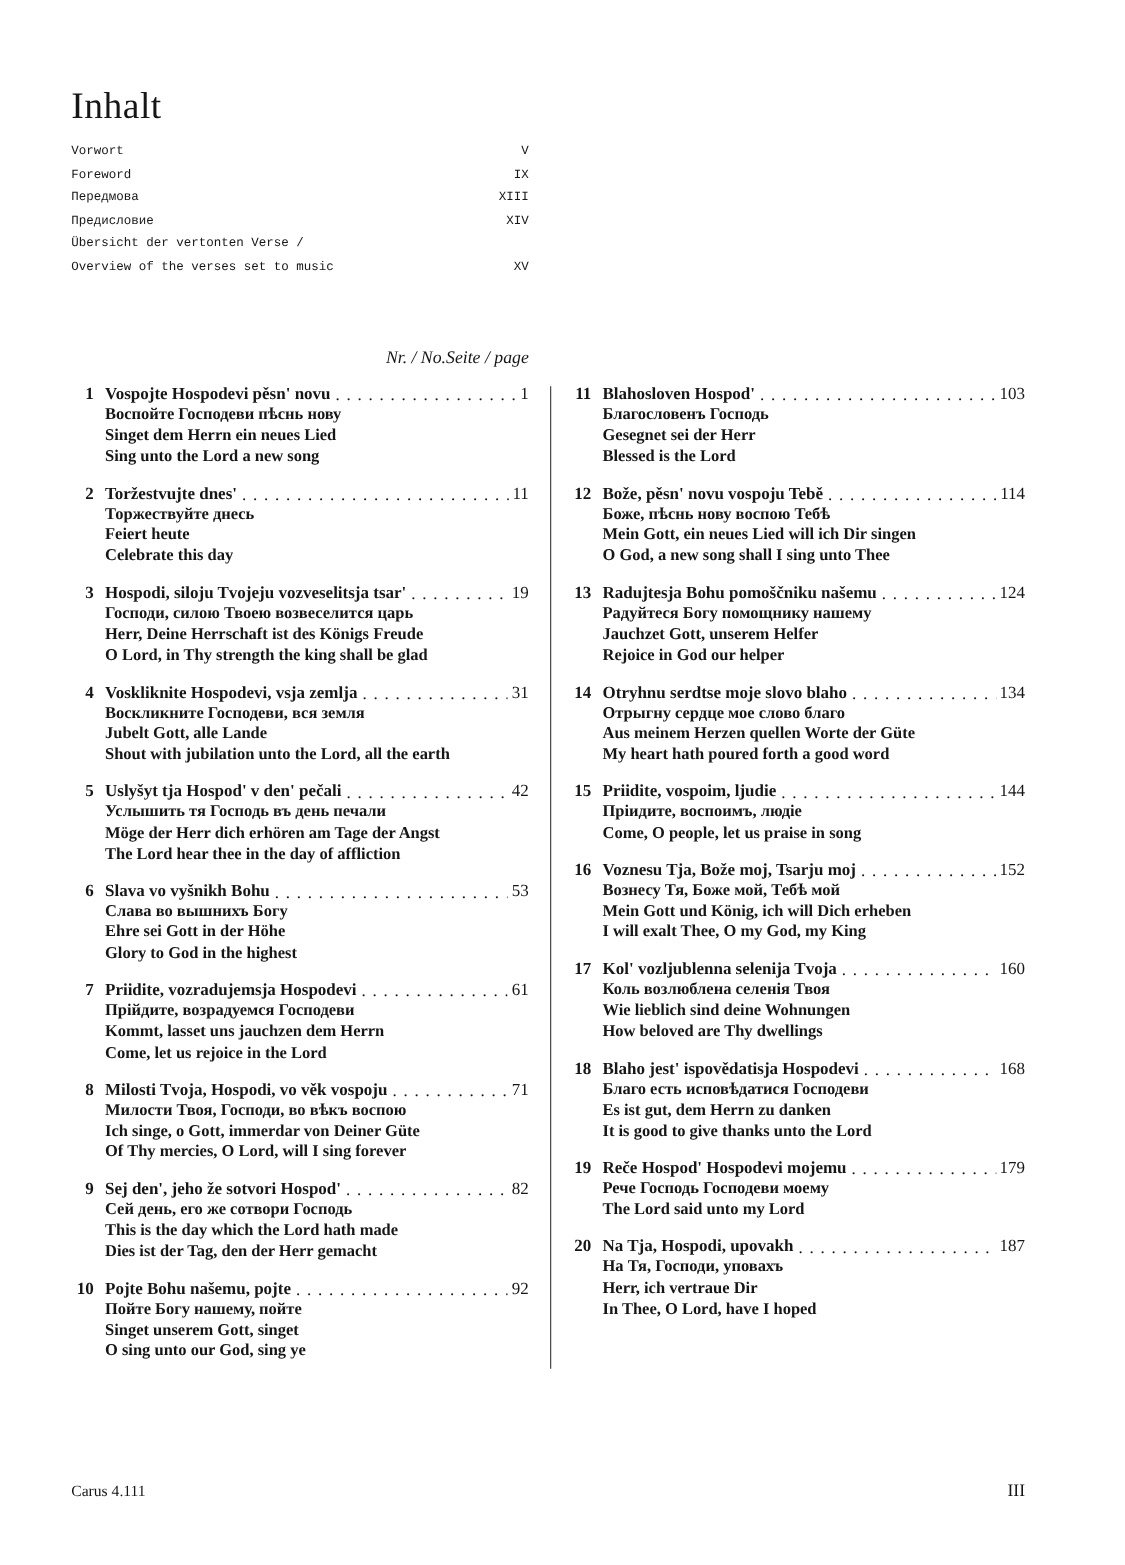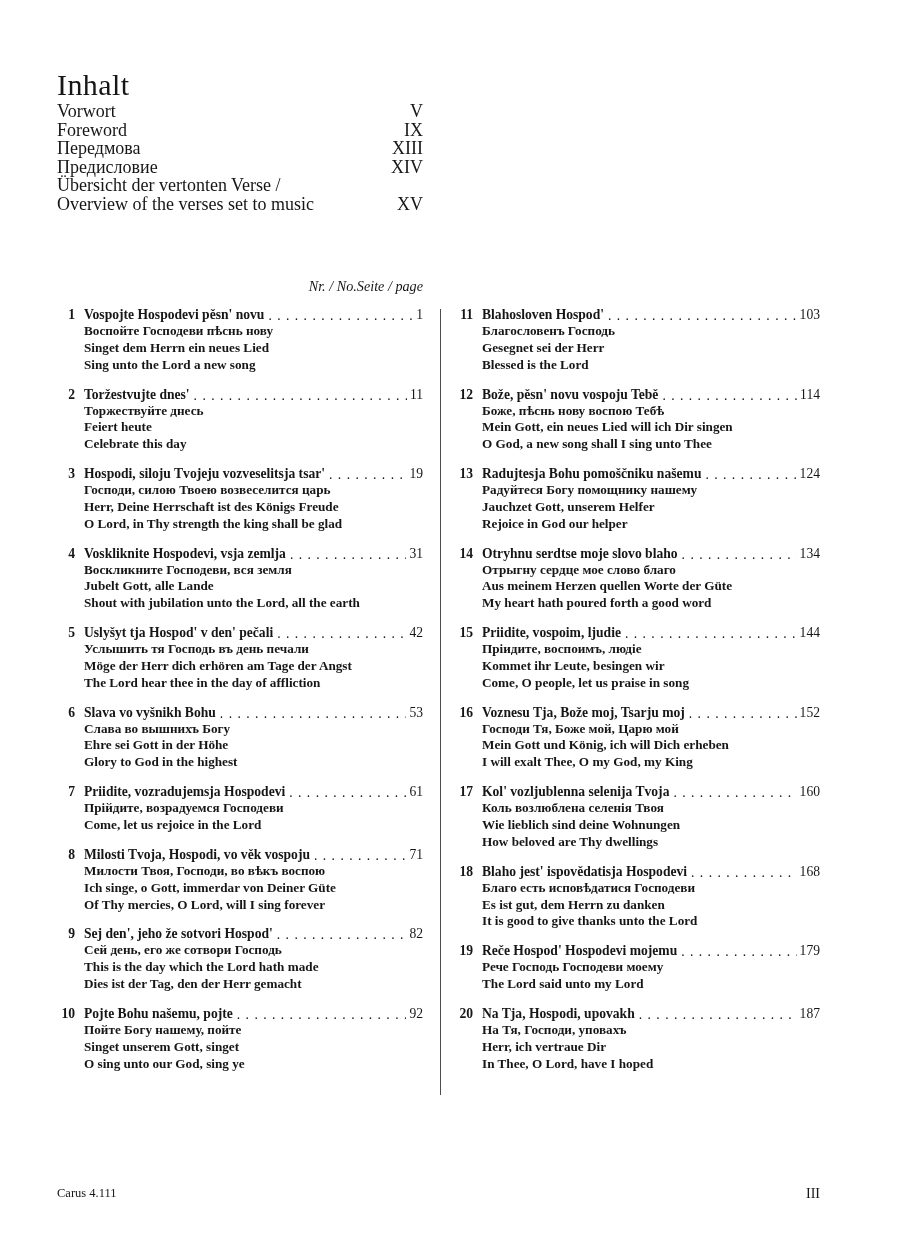--- a/index.html
+++ b/index.html
@@ -21,24 +21,25 @@
     left: 57px;
     top: 68px;
     font-size: 30px;
     font-weight: 400;
     letter-spacing: 0.4px;
     margin: 0;
   }
   .front-matter {
     position: absolute;
     left: 57px;
-    top: 102px;
+    top: 113px;
     width: 366px;
-    font-size: 18px;
+    font-size: 10px;
     line-height: 18.6px;
+    font-family: Liberation Mono, monospace;
   }
   .fm-row { display: flex; align-items: baseline; }
   .fm-label { flex: 0 1 auto; }
   .fm-page { margin-left: auto; text-align: right; }
 
   .toc-head {
     position: absolute;
     left: 57px;
     top: 278px;
     width: 366px;
@@ -229,20 +230,21 @@
         <div class="entry-line">Glory to God in the highest</div>
       </div>
       <div class="entry">
         <div class="entry-head">
           <span class="entry-nr">7</span>
           <span class="entry-title">Priidite, vozradujemsja Hospodevi</span>
           <span class="leader"></span>
           <span class="entry-page">61</span>
         </div>
         <div class="entry-line">Прійдите, возрадуемся Господеви</div>
+        <div class="entry-line">Kommt, lasset uns jauchzen dem Herrn</div>
         <div class="entry-line">Come, let us rejoice in the Lord</div>
       </div>
       <div class="entry">
         <div class="entry-head">
           <span class="entry-nr">8</span>
           <span class="entry-title">Milosti Tvoja, Hospodi, vo věk vospoju</span>
           <span class="leader"></span>
           <span class="entry-page">71</span>
         </div>
         <div class="entry-line">Милости Твоя, Господи, во вѣкъ воспою</div>
@@ -318,31 +320,30 @@
         <div class="entry-line">My heart hath poured forth a good word</div>
       </div>
       <div class="entry">
         <div class="entry-head">
           <span class="entry-nr">15</span>
           <span class="entry-title">Priidite, vospoim, ljudie</span>
           <span class="leader"></span>
           <span class="entry-page">144</span>
         </div>
         <div class="entry-line">Пріидите, воспоимъ, людіе</div>
-        <div class="entry-line">Kommet ihr Leute, besingen wir</div>
         <div class="entry-line">Come, O people, let us praise in song</div>
       </div>
       <div class="entry">
         <div class="entry-head">
           <span class="entry-nr">16</span>
           <span class="entry-title">Voznesu Tja, Bože moj, Tsarju moj</span>
           <span class="leader"></span>
           <span class="entry-page">152</span>
         </div>
-        <div class="entry-line">Господи Тя, Боже мой, Царю мой</div>
+        <div class="entry-line">Вознесу Тя, Боже мой, Тебѣ мой</div>
         <div class="entry-line">Mein Gott und König, ich will Dich erheben</div>
         <div class="entry-line">I will exalt Thee, O my God, my King</div>
       </div>
       <div class="entry">
         <div class="entry-head">
           <span class="entry-nr">17</span>
           <span class="entry-title">Kol' vozljublenna selenija Tvoja</span>
           <span class="leader"></span>
           <span class="entry-page">160</span>
         </div>

